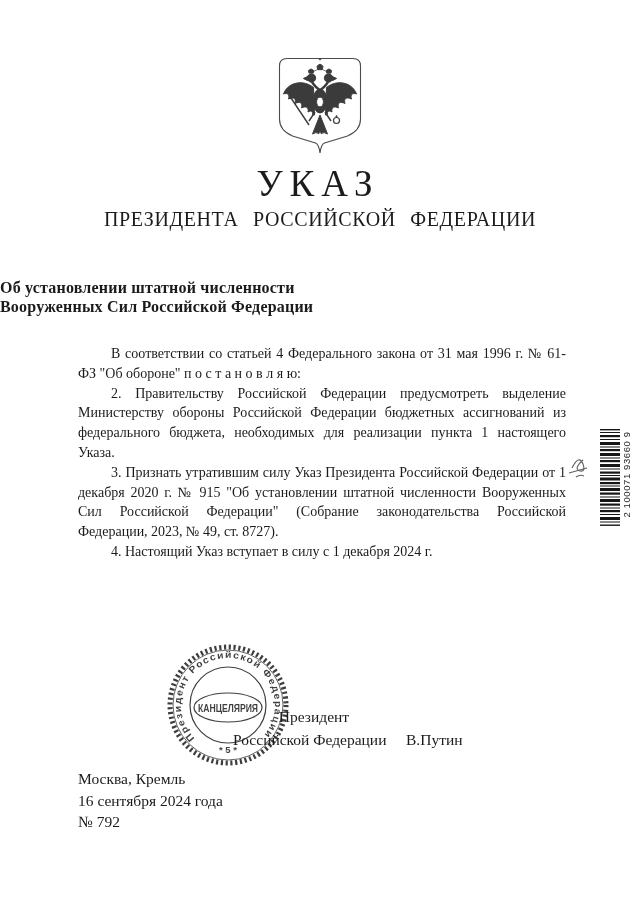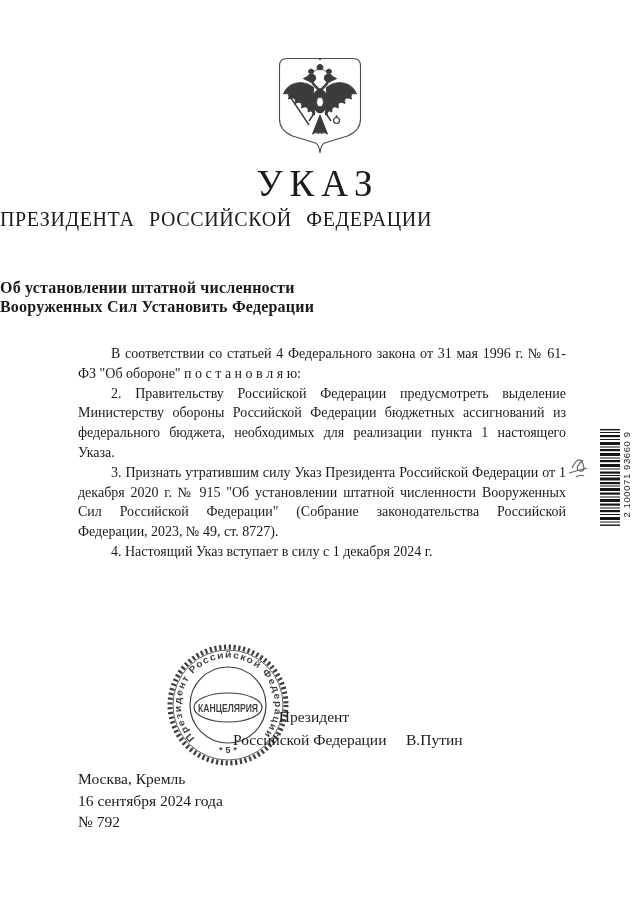--- a/index.html
+++ b/index.html
@@ -9,21 +9,21 @@
   }
   .page { position:relative; width:640px; height:905px; overflow:hidden; background:#fff; }
 
   .arms { position:absolute; left:278px; top:57px; width:84px; height:98px; }
 
   .decree-title {
     position:absolute; left:0; right:4px; top:162px; text-align:center;
     font-size:37px; letter-spacing:7px; font-weight:normal; margin:0;
   }
   .decree-issuer {
-    position:absolute; left:0; right:0; top:208px; text-align:left;
+    position:absolute; left:0; right:0; top:208px; text-align:center;
     font-size:20px; letter-spacing:0.6px; word-spacing:9px;
   }
   .subject {
     position:absolute; left:0; right:0; top:278px; 
     font-size:16px; font-weight:bold; line-height:19px; letter-spacing:0.2px;
   }
   .body-text {
     position:absolute; left:78px; top:344px; width:488px;
     font-size:14px; line-height:19.8px; text-align:justify;
   }
@@ -77,21 +77,21 @@
       <path d="M58.5,60.5 v-2.4 M57.2,59.3 h2.6" fill="none" stroke-width="0.8"></path>
       <ellipse cx="42" cy="45" rx="3.4" ry="4.8" fill="#ffffff" stroke-width="0.8"></ellipse>
     </g>
   </svg>
 
   <h1 class="decree-title">УКАЗ</h1>
   <div class="decree-issuer">ПРЕЗИДЕНТА РОССИЙСКОЙ ФЕДЕРАЦИИ</div>
 
   <div class="subject">
     <span>Об установлении штатной численности</span><br>
-    <span>Вооруженных Сил Установить Федерации</span>
+    <span>Вооруженных Сил Российской Федерации</span>
   </div>
 
   <div class="body-text">
     <p>В соответствии со статьей 4 Федерального закона от 31 мая 1996 г. № 61-ФЗ "Об обороне" п о с т а н о в л я ю:</p>
     <p>2. Правительству Российской Федерации предусмотреть выделение Министерству обороны Российской Федерации бюджетных ассигнований из федерального бюджета, необходимых для реализации пункта 1 настоящего Указа.</p>
     <p>3. Признать утратившим силу Указ Президента Российской Федерации от 1 декабря 2020 г. № 915 "Об установлении штатной численности Вооруженных Сил Российской Федерации" (Собрание законодательства Российской Федерации, 2023, № 49, ст. 8727).</p>
     <p>4. Настоящий Указ вступает в силу с 1 декабря 2024 г.</p>
   </div>
 
   <div class="signature">

